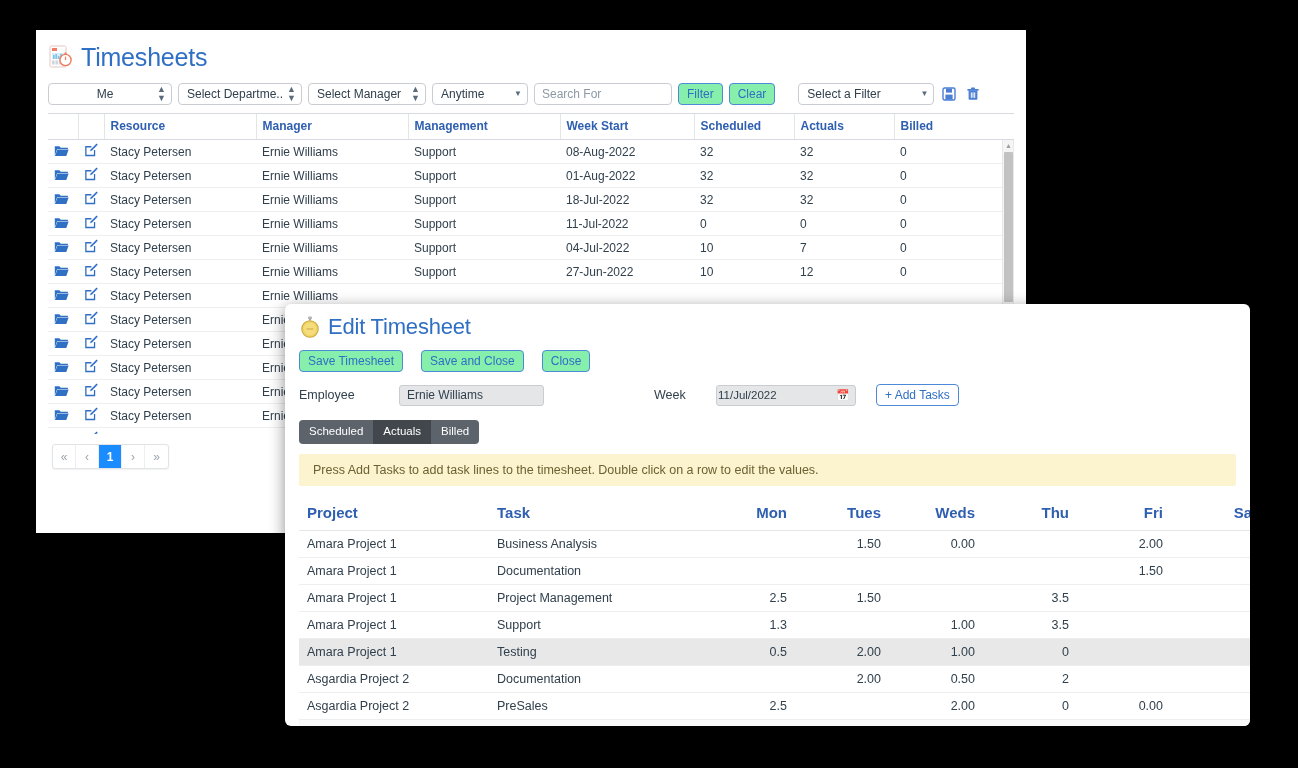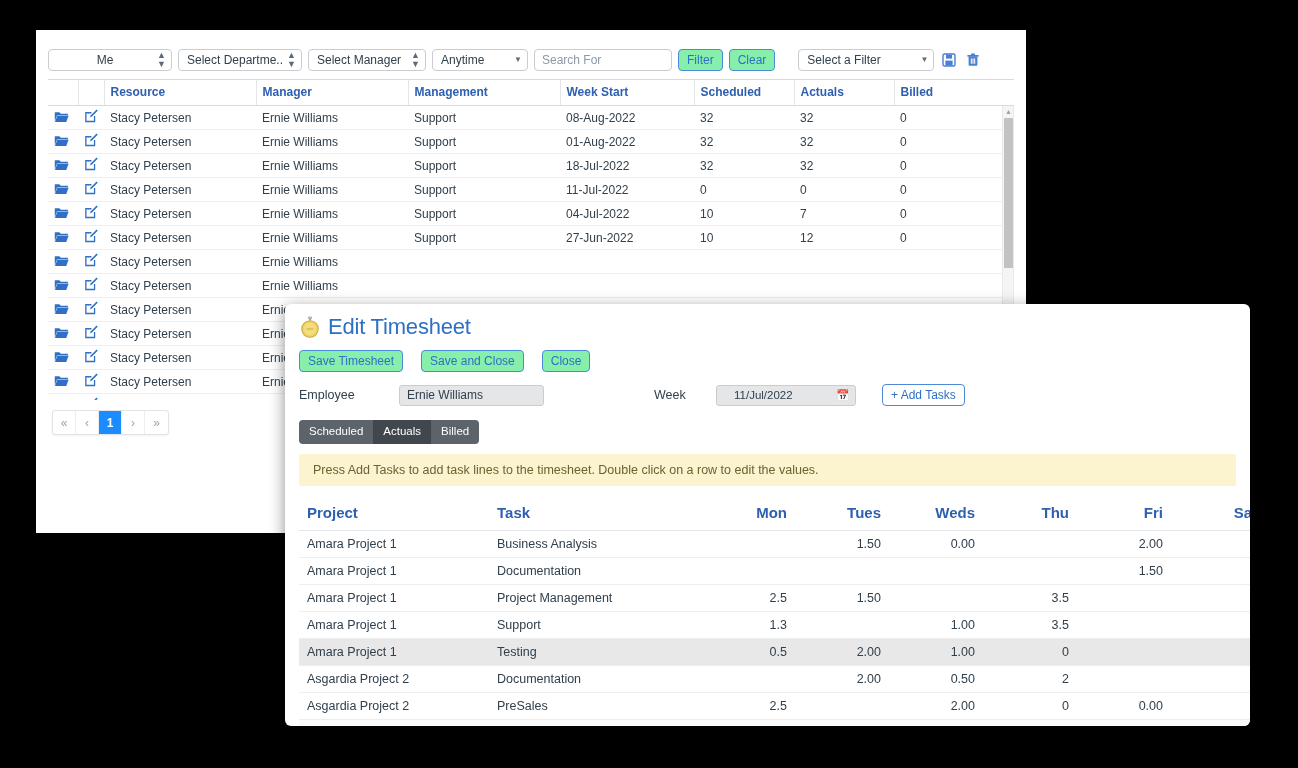--- a/index.html
+++ b/index.html
@@ -133,28 +133,28 @@
     appearance: none; -webkit-appearance: none;
     background: #e4e6e8; border: 1px solid #c9cdd2; border-radius: 3px;
     width: 145px; height: 21px; font-size: 12px; color: #31404d;
     padding: 0 18px 0 7px; font-family: "Liberation Sans", sans-serif; cursor: pointer;
   }
   .lbl.week { margin-left: 110px; width: 62px; }
   .date-wrap { position: relative; }
   .date-input {
     background: #e4e6e8; border: 1px solid #c9cdd2; border-radius: 3px;
     width: 140px; height: 21px; font-size: 11.5px; color: #31404d;
-    padding: 0 24px 0 17px; font-family: "Liberation Sans", sans-serif;
+    padding: 0 24px 0 1px; font-family: "Liberation Sans", sans-serif;
   }
   .cal-ico {
     position: absolute; right: 6px; top: 50%; transform: translateY(-50%);
     font-size: 11px; color: #5a6b7b; line-height: 1; pointer-events: none;
   }
   .btn-addtask {
-    margin-left: 26px; border: 1px solid #4c8ad8; color: #2f6fc4; background:#fff;
+    margin-left: 20px; border: 1px solid #4c8ad8; color: #2f6fc4; background:#fff;
     border-radius: 4px; font-size: 12px; height: 22px; padding: 0 8px; cursor: pointer;
     font-family: "Liberation Sans", sans-serif;
   }
 
   .tabs { display: flex; margin-top: 14px; border-radius: 4px; overflow: hidden; width: max-content; }
   .tab {
     background: #5c636b; color: #fff; font-size: 11.5px; padding: 5px 10px 6px 10px;
     cursor: pointer; line-height: 13px;
   }
   .tab.active { background: #41474d; }
@@ -183,20 +183,40 @@
   .cw-day  { width: 94px; }
 </style>
 </head>
 <body>
 
 <div id="root">
 
   <div class="page-panel">
     <div class="page-inner">
 
+      <div class="page-title-row">
+        <span class="ts-doc-icon">
+          <svg width="26" height="26" viewBox="0 0 26 26">
+            <rect x="2" y="2" width="16" height="21" rx="1.5" fill="#ffffff" stroke="#e3c9c1" stroke-width="1"></rect>
+            <rect x="4" y="4" width="5" height="3" fill="#f07a63"></rect>
+            <rect x="4" y="9" width="12" height="6" fill="#d9eefb"></rect>
+            <rect x="5" y="11" width="1.6" height="4" fill="#7cc4e8"></rect>
+            <rect x="7.4" y="10" width="1.6" height="5" fill="#7cc4e8"></rect>
+            <rect x="9.8" y="12" width="1.6" height="3" fill="#7cc4e8"></rect>
+            <rect x="12.2" y="9.8" width="1.6" height="5.2" fill="#7cc4e8"></rect>
+            <rect x="4" y="16.5" width="2.6" height="4" fill="#cfd7de"></rect>
+            <rect x="7.4" y="16.5" width="2.6" height="4" fill="#cfd7de"></rect>
+            <rect x="10.8" y="16.5" width="2.6" height="4" fill="#cfd7de"></rect>
+            <circle cx="17.5" cy="16" r="5.6" fill="#ffffff" stroke="#ef7a5c" stroke-width="1.4"></circle>
+            <rect x="16.4" y="8.6" width="2.2" height="2" rx="0.6" fill="#ef7a5c"></rect>
+            <line x1="17.5" y1="16" x2="17.5" y2="12.6" stroke="#ef7a5c" stroke-width="1.2"></line>
+          </svg>
+        </span>
+        <span class="page-title">Timesheets</span>
+      </div>
 
 
       <div class="filter-row">
         <span class="sel-wrap">
           <select class="sel me">
             <option>Me</option>
           </select>
           <span class="arr">▲<br>▼</span>
         </span>
         <span class="sel-wrap">

